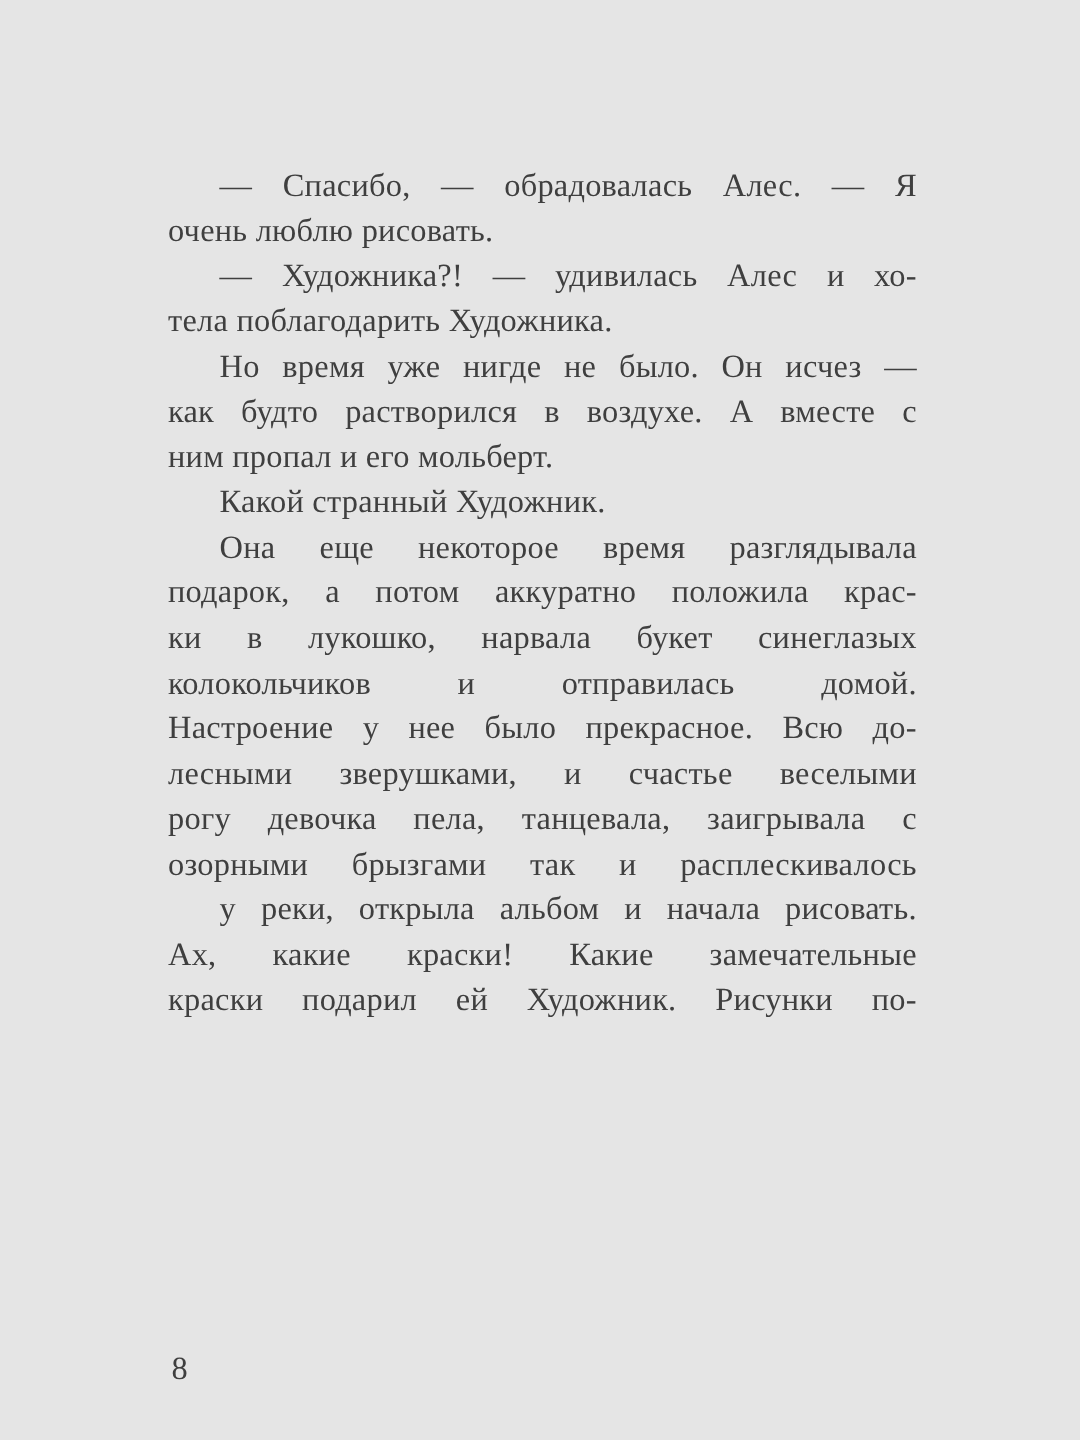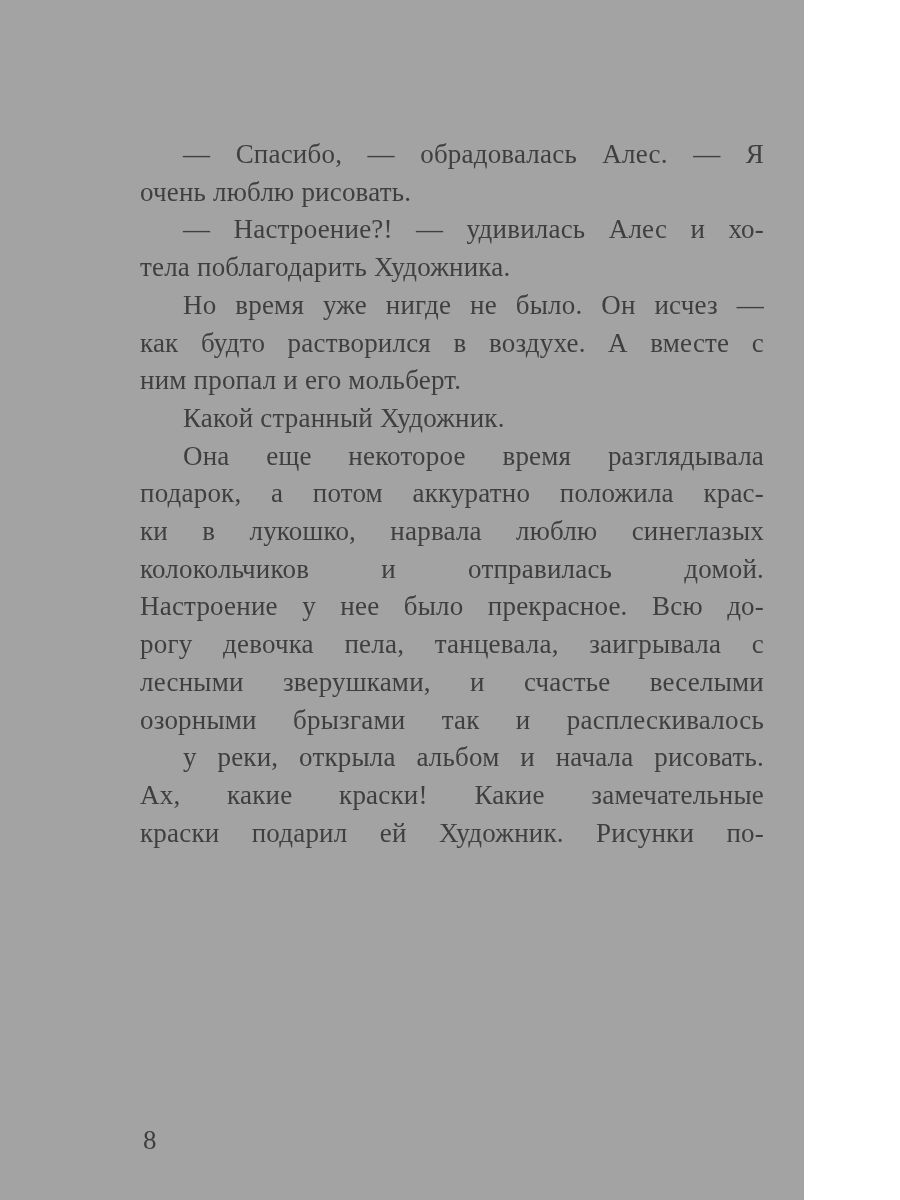--- a/index.html
+++ b/index.html
@@ -2,23 +2,23 @@
 <html><head>
 <meta charset="utf-8">
 <style>
   html, body {
     margin: 0;
     padding: 0;
     background: #ffffff;
   }
   .page {
     position: relative;
-    width: 804px;
+    width: 900px;
     height: 1200px;
-    background: #a3a3a3;
+    background: #e5e5e5;
     overflow: hidden;
     font-family: "Liberation Serif", "DejaVu Serif", serif;
     color: #3f3f3f;
   }
   .text-block {
     position: absolute;
     left: 140px;
     top: 136px;
     width: 624px;
     font-size: 27px;
@@ -52,39 +52,39 @@
 </head>
 <body>
 
 <div class="page">
   <div class="text-block">
       <div class="paragraph indent">
         <div class="line">— Спасибо, — обрадовалась Алес. — Я</div>
         <div class="line para-end">очень люблю рисовать.</div>
       </div>
       <div class="paragraph indent">
-        <div class="line">— Настроение?! — удивилась Алес и хо-</div>
+        <div class="line">— Художника?! — удивилась Алес и хо-</div>
         <div class="line para-end">тела поблагодарить Художника.</div>
       </div>
       <div class="paragraph indent">
         <div class="line">Но время уже нигде не было. Он исчез —</div>
         <div class="line">как будто растворился в воздухе. А вместе с</div>
         <div class="line para-end">ним пропал и его мольберт.</div>
       </div>
       <div class="paragraph indent">
         <div class="line para-end">Какой странный Художник.</div>
       </div>
       <div class="paragraph indent">
         <div class="line">Она еще некоторое время разглядывала</div>
         <div class="line">подарок, а потом аккуратно положила крас-</div>
-        <div class="line">ки в лукошко, нарвала люблю синеглазых</div>
+        <div class="line">ки в лукошко, нарвала букет синеглазых</div>
         <div class="line">колокольчиков и отправилась домой.</div>
         <div class="line">Настроение у нее было прекрасное. Всю до-</div>
+        <div class="line">лесными зверушками, и счастье веселыми</div>
         <div class="line">рогу девочка пела, танцевала, заигрывала с</div>
-        <div class="line">лесными зверушками, и счастье веселыми</div>
         <div class="line">озорными брызгами так и расплескивалось</div>
       </div>
       <div class="paragraph indent">
         <div class="line">у реки, открыла альбом и начала рисовать.</div>
         <div class="line">Ах, какие краски! Какие замечательные</div>
         <div class="line">краски подарил ей Художник. Рисунки по-</div>
       </div>
     </div>
   <div class="page-number">8</div>
 </div>

